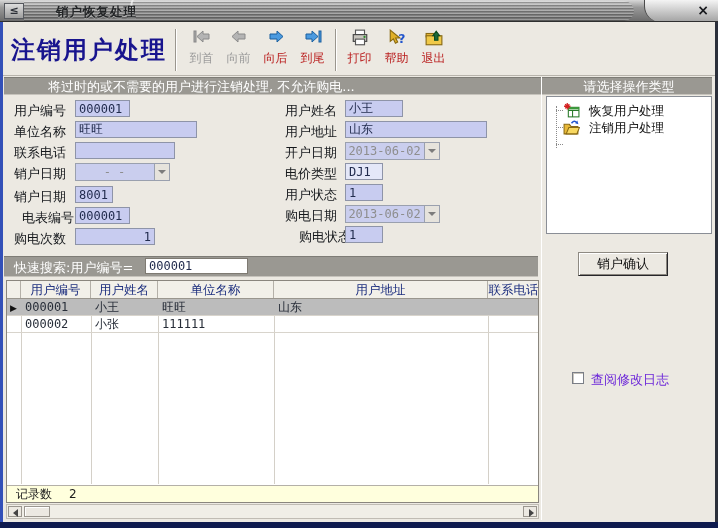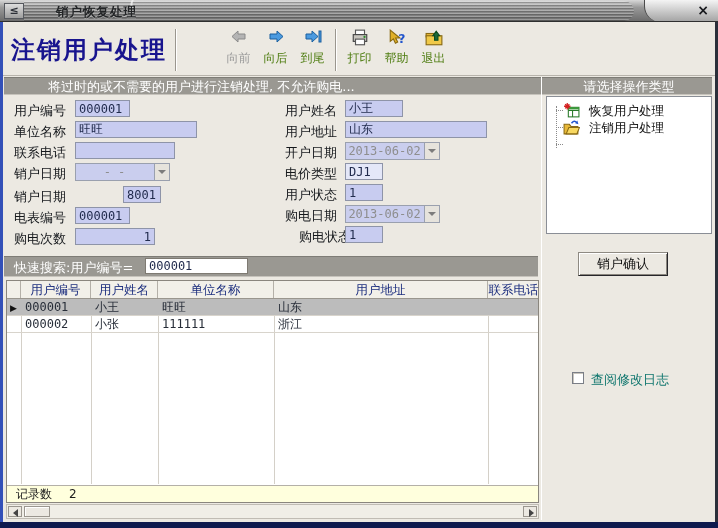--- a/index.html
+++ b/index.html
@@ -34,21 +34,21 @@
 
   
   .toolbar { position:absolute; left:3px; right:3px; top:23px; height:53px; background:#ece9e2;
              border-bottom:1px solid #b8b4ac; }
   .app-title { position:absolute; left:8px; top:11px; font:bold 24px "DejaVu Serif",serif;
                color:#18148e; letter-spacing:2px; }
   .tsep { position:absolute; top:6px; width:2px; height:42px;
           border-left:1px solid #9a968e; border-right:1px solid #ffffff; }
   .tbtn { position:absolute; top:5px; width:37px; height:44px; text-align:center; cursor:default; }
   .tbtn .ticon { display:block; height:20px; margin:1px auto 0; }
-  .tbtn .tlabel { display:block; font:12px "DejaVu Sans",sans-serif; color:#4d7c0f; margin-top:1px; }
+  .tbtn .tlabel { display:block; font:12px "DejaVu Sans",sans-serif; color:#b91c1c; margin-top:1px; }
   .tbtn.disabled .tlabel { color:#9a9a9a; }
 
   
   .graybar { position:absolute; background:#9a9892; color:#ffffff; font:13px/18px "DejaVu Sans",sans-serif;
              border-top:1px solid #7e7c76; border-bottom:1px solid #c6c3bc; padding-left:10px; }
 
   
   .flabel { position:absolute; font:13px "DejaVu Sans",sans-serif; color:#15181c; white-space:nowrap; }
   .finp { position:absolute; height:17px; background:#c8ccf0; border:1px solid #8e94a8;
           font:12px "DejaVu Sans Mono",monospace; color:#222c4e; padding:0 3px; outline:none; }
@@ -98,40 +98,49 @@
   .titem .ticon16 { position:absolute; left:0; top:0; }
   .titem .ttext { position:absolute; left:26px; top:1px; font:12.5px "DejaVu Sans",sans-serif; color:#111; white-space:nowrap; }
 
   .confirm-btn { position:absolute; left:578px; top:252px; width:90px; height:24px; background:#ece9e2;
                  border:1px solid; border-color:#8e8a82 #26262a #26262a #8e8a82;
                  box-shadow:inset 1px 1px 0 #ffffff, inset -1px -1px 0 #8a867e;
                  font:13px/22px "DejaVu Sans",sans-serif; color:#111; text-align:center; cursor:default; }
   .logchk { position:absolute; left:572px; top:371px; height:14px; cursor:default; }
   .logchk .box { position:absolute; left:0; top:1px; width:12px; height:12px; background:#fff;
                  border:1px solid #7a7e86; box-shadow:inset 1px 1px 0 #c8c4bc; }
-  .logchk .ltext { position:absolute; left:19px; top:0; font:13px "DejaVu Sans",sans-serif; color:#0f766e; white-space:nowrap; }
+  .logchk .ltext { position:absolute; left:19px; top:0; font:13px "DejaVu Sans",sans-serif; color:#6d28d9; white-space:nowrap; }
 </style>
 </head>
 <body>
 
 <div id="win">
 
   <div class="titlebar">
     <div class="tb-ridges"></div>
     <div class="tb-swoosh"></div>
     <div class="tb-cap"></div>
     <div class="win-icon">≤</div>
     <span class="tb-title">销户恢复处理</span>
     <span class="close-x">×</span>
   </div>
 
   <div class="toolbar">
     <span class="app-title">注销用户处理</span>
     <div class="tsep" style="left:172px"></div>
 
+    <div class="tbtn disabled" style="left:180px">
+      <span class="ticon">
+        <svg width="20" height="16" viewBox="0 0 20 16">
+            <rect x="2" y="2" width="2" height="11" fill="#a8a8a8" stroke="#888"></rect>
+            <path d="M11 2 L5 7.5 L11 13 L11 10 H17 V5 H11 Z" fill="#b4b4b4" stroke="#8a8a8a"></path>
+          </svg>
+      </span>
+      <span class="tlabel">到首</span>
+    </div>
     <div class="tbtn disabled" style="left:217px">
       <span class="ticon">
         <svg width="20" height="16" viewBox="0 0 20 16">
             <path d="M9 2 L3 7.5 L9 13 L9 10 H16 V5 H9 Z" fill="#b4b4b4" stroke="#8a8a8a"></path>
           </svg>
       </span>
       <span class="tlabel">向前</span>
     </div>
     <div class="tbtn" style="left:254px">
       <span class="ticon">
@@ -194,22 +203,22 @@
   <span class="flabel" style="left:14px;top:144px">联系电话</span>
   <input class="finp" style="left: 75px; top: 142px; width: 100px;" value="">
   <span class="flabel" style="left:14px;top:165px">销户日期</span>
   <div class="fcombo" style="left:75px;top:163px;width:95px">
     <span class="cval">-  -</span>
     <span class="cbtn">
         <i></i>
       </span>
   </div>
   <span class="flabel" style="left:14px;top:188px">销户日期</span>
-  <input class="finp" style="left: 75px; top: 186px; width: 38px; margin-left: 48px;" value="8001">
-  <span class="flabel" style="left:14px;top:209px">电表编号</span>
+  <input class="finp" style="left: 75px; top: 186px; width: 38px;" value="8001">
+  <span class="flabel" style="left:22px;top:209px">电表编号</span>
   <input class="finp" style="left: 75px; top: 207px; width: 55px;" value="000001">
   <span class="flabel" style="left:14px;top:230px">购电次数</span>
   <input class="finp" style="left: 75px; top: 228px; width: 80px; text-align: right;" value="1">
 
   <span class="flabel" style="left:285px;top:102px">用户姓名</span>
   <input class="finp" style="left: 345px; top: 100px; width: 58px;" value="小王">
   <span class="flabel" style="left:285px;top:123px">用户地址</span>
   <input class="finp" style="left: 345px; top: 121px; width: 142px;" value="山东">
   <span class="flabel" style="left:285px;top:144px">开户日期</span>
   <div class="fcombo" style="left:345px;top:142px;width:95px">
@@ -258,21 +267,20 @@
       <span class="gcell" style="left:14px;width:70px">000001</span>
       <span class="gcell" style="left:84px;width:67px">小王</span>
       <span class="gcell" style="left:151px;width:116px">旺旺</span>
       <span class="gcell" style="left:267px;width:214px">山东</span>
       <span class="gcell" style="left:481px;width:51px"></span>
     </div>
     <div class="grow" style="top:35px">
       <span class="gcell" style="left:14px;width:70px">000002</span>
       <span class="gcell" style="left:84px;width:67px">小张</span>
       <span class="gcell" style="left:151px;width:116px">111111</span>
-      <span class="gcell" style="left:267px;width:214px">浙江</span>
       <span class="gcell" style="left:481px;width:51px"></span>
     </div>
 
     <div class="gfoot">
       <span style="left:9px">记录数</span>
       <span style="left:62px">2</span>
     </div>
   </div>
 
   <div class="hscroll">

